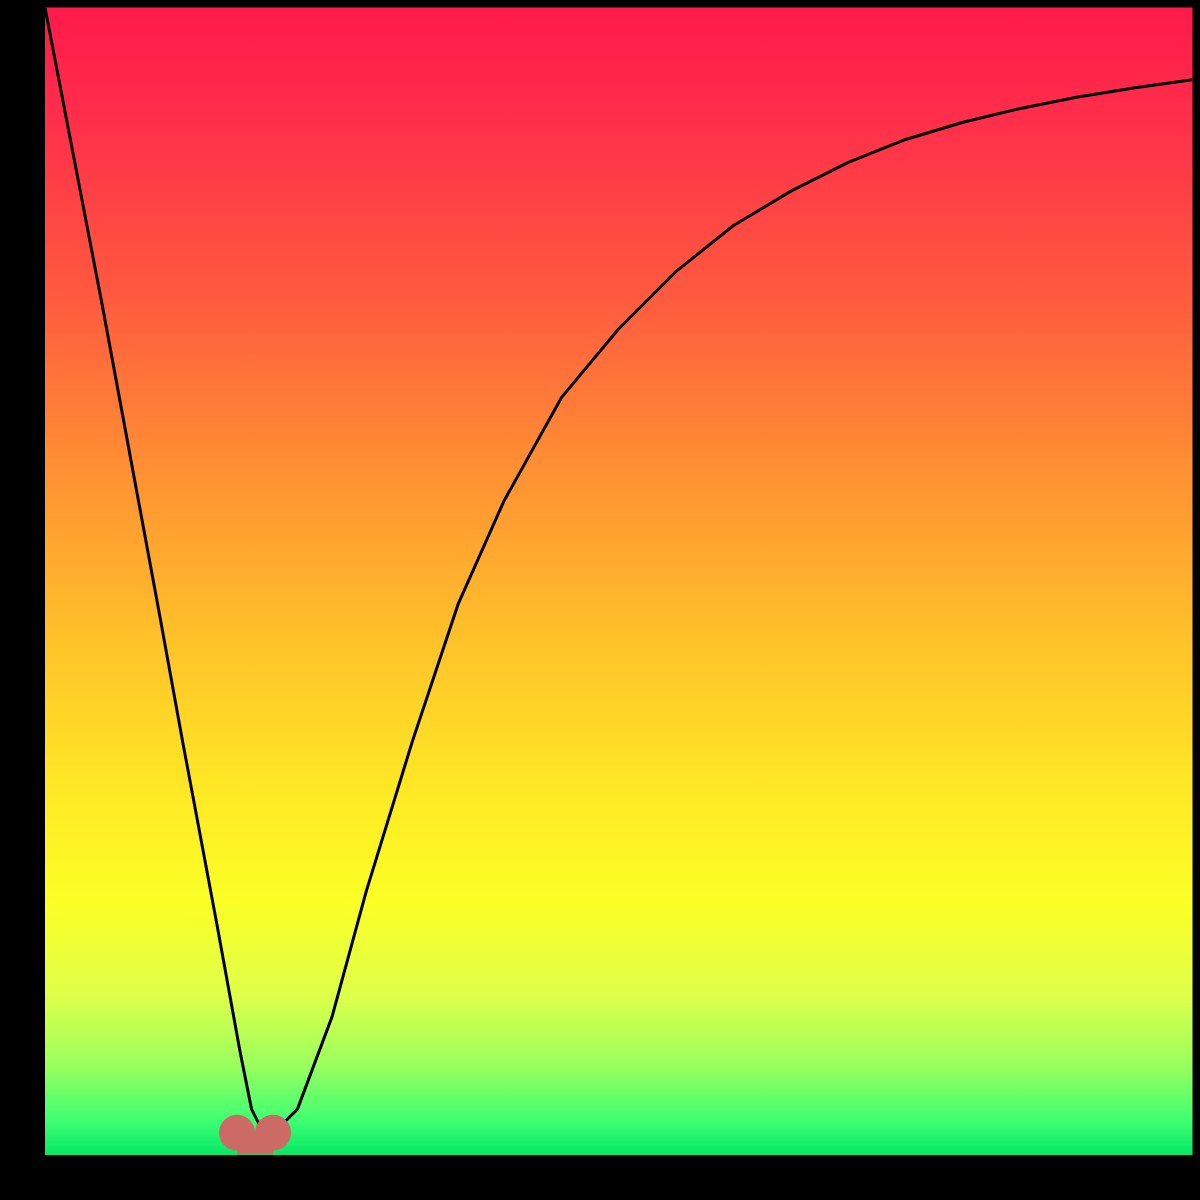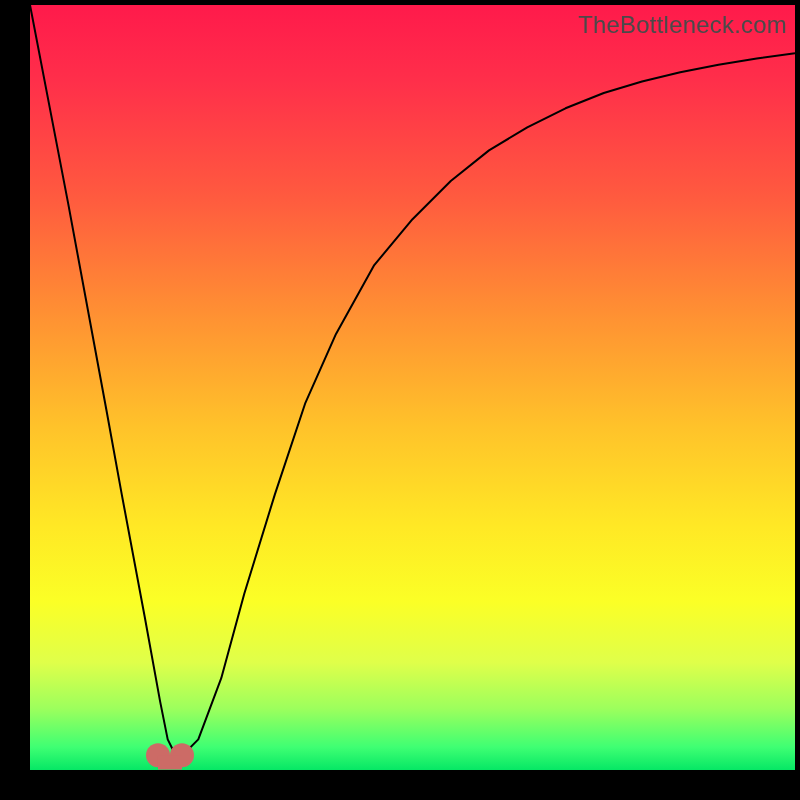--- a/index.html
+++ b/index.html
@@ -53,21 +53,20 @@
     top: 0;
     width: 765px;
     height: 765px;
   }
 </style>
 </head>
 <body>
 
 <div class="frame">
   <div class="plot-area">
-    <div class="watermark">TheBottleneck.com</div>
     <svg class="curve" viewBox="0 0 765 765" preserveAspectRatio="none">
       <g>
           <path d="M0.00 0.00 L38.25 198.90 L76.50 405.45 L91.80 489.60 L114.75 612.00 L130.05 696.15 L137.70 734.40 L145.35 749.70 L153.00 749.70 L168.30 734.40 L191.25 673.20 L214.20 589.05 L244.80 489.60 L275.40 397.80 L306.00 328.95 L344.25 260.10 L382.50 214.20 L420.75 175.95 L459.00 145.35 L497.25 122.40 L535.50 103.27 L573.75 87.98 L612.00 76.50 L650.25 67.32 L688.50 59.67 L726.75 53.55 L765.00 48.19" fill="none" stroke="#000" stroke-width="2" stroke-linejoin="round"></path>
         </g>
       <g>
           <circle cx="127.995" cy="750.15" r="12" fill="#cc6b66"></circle>
           <circle cx="151.995" cy="750.15" r="12" fill="#cc6b66"></circle>
           <rect x="127.995" y="750.15" width="24" height="14.399999999999999" fill="#cc6b66"></rect>
         </g>
     </svg>

